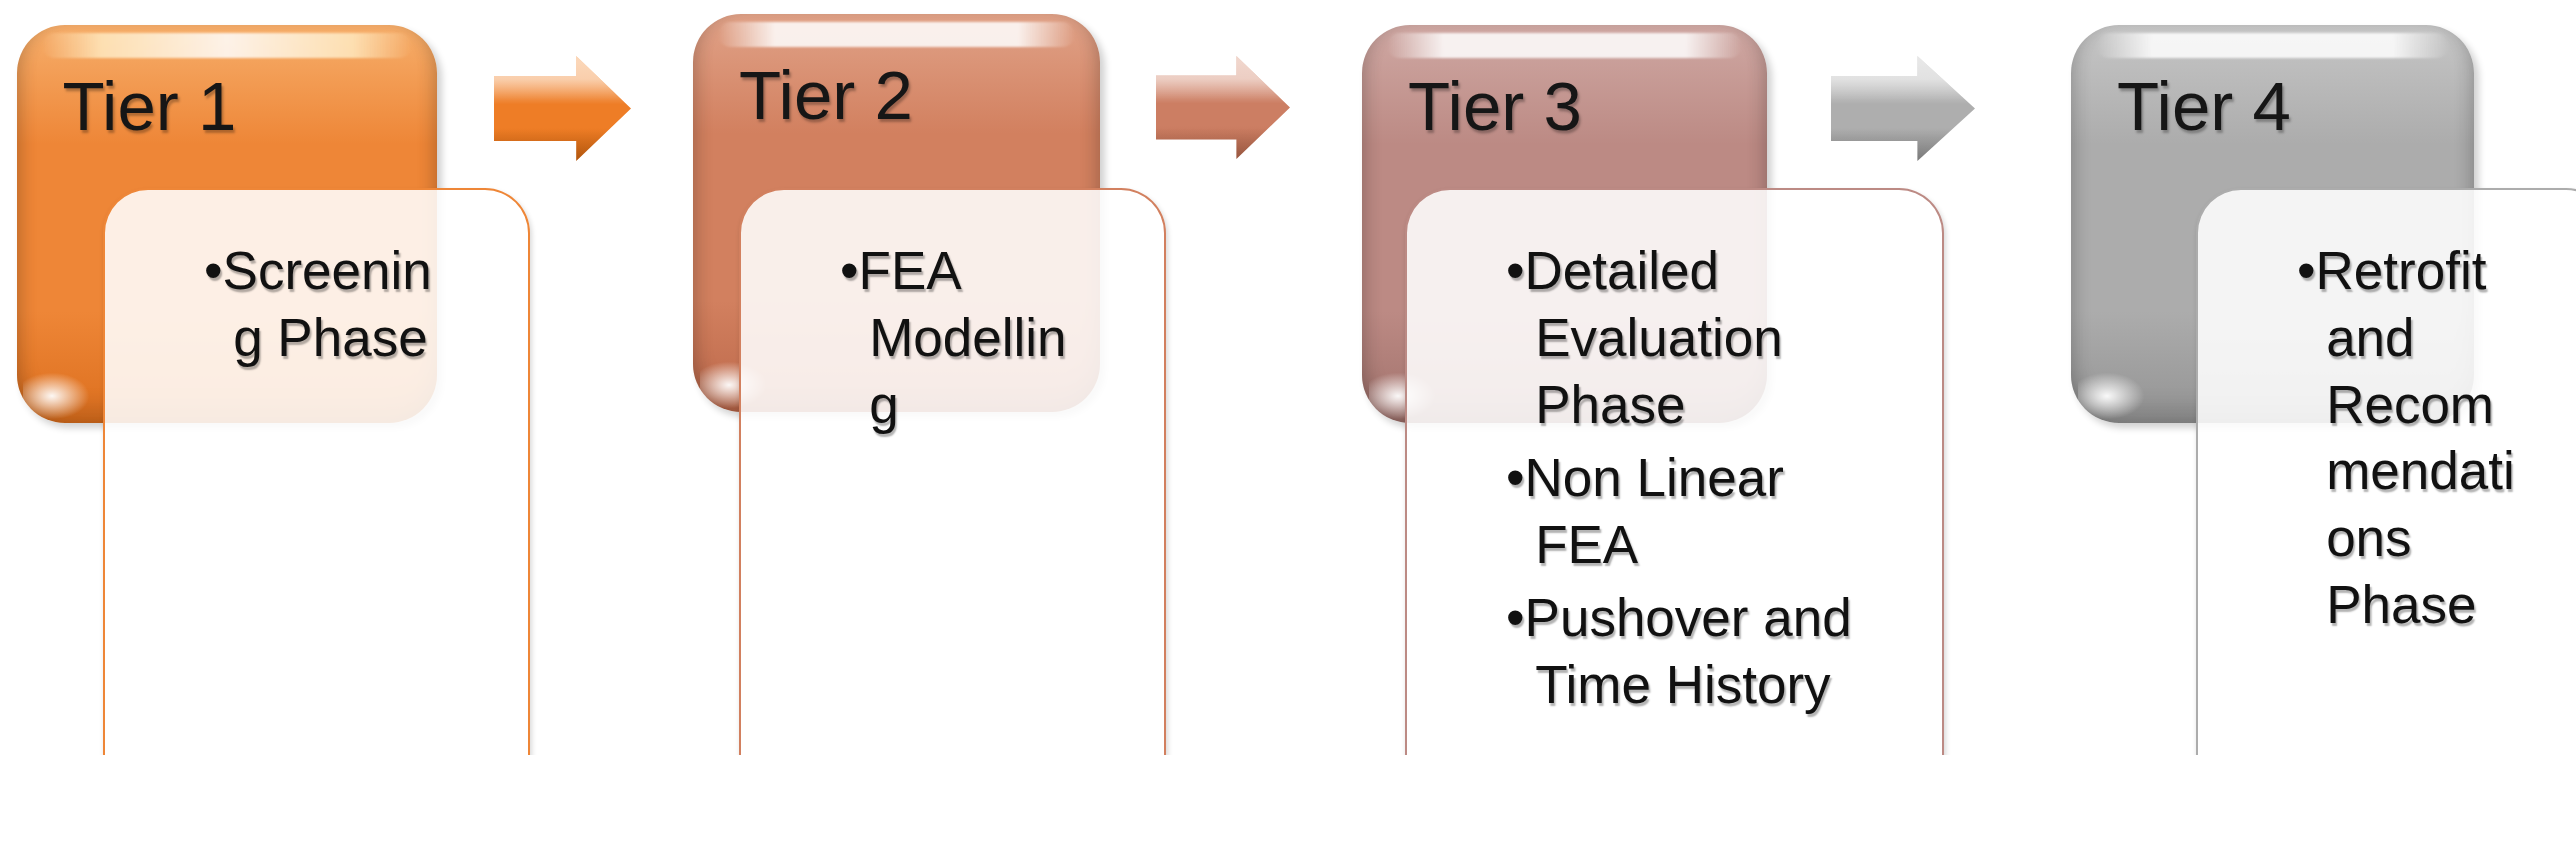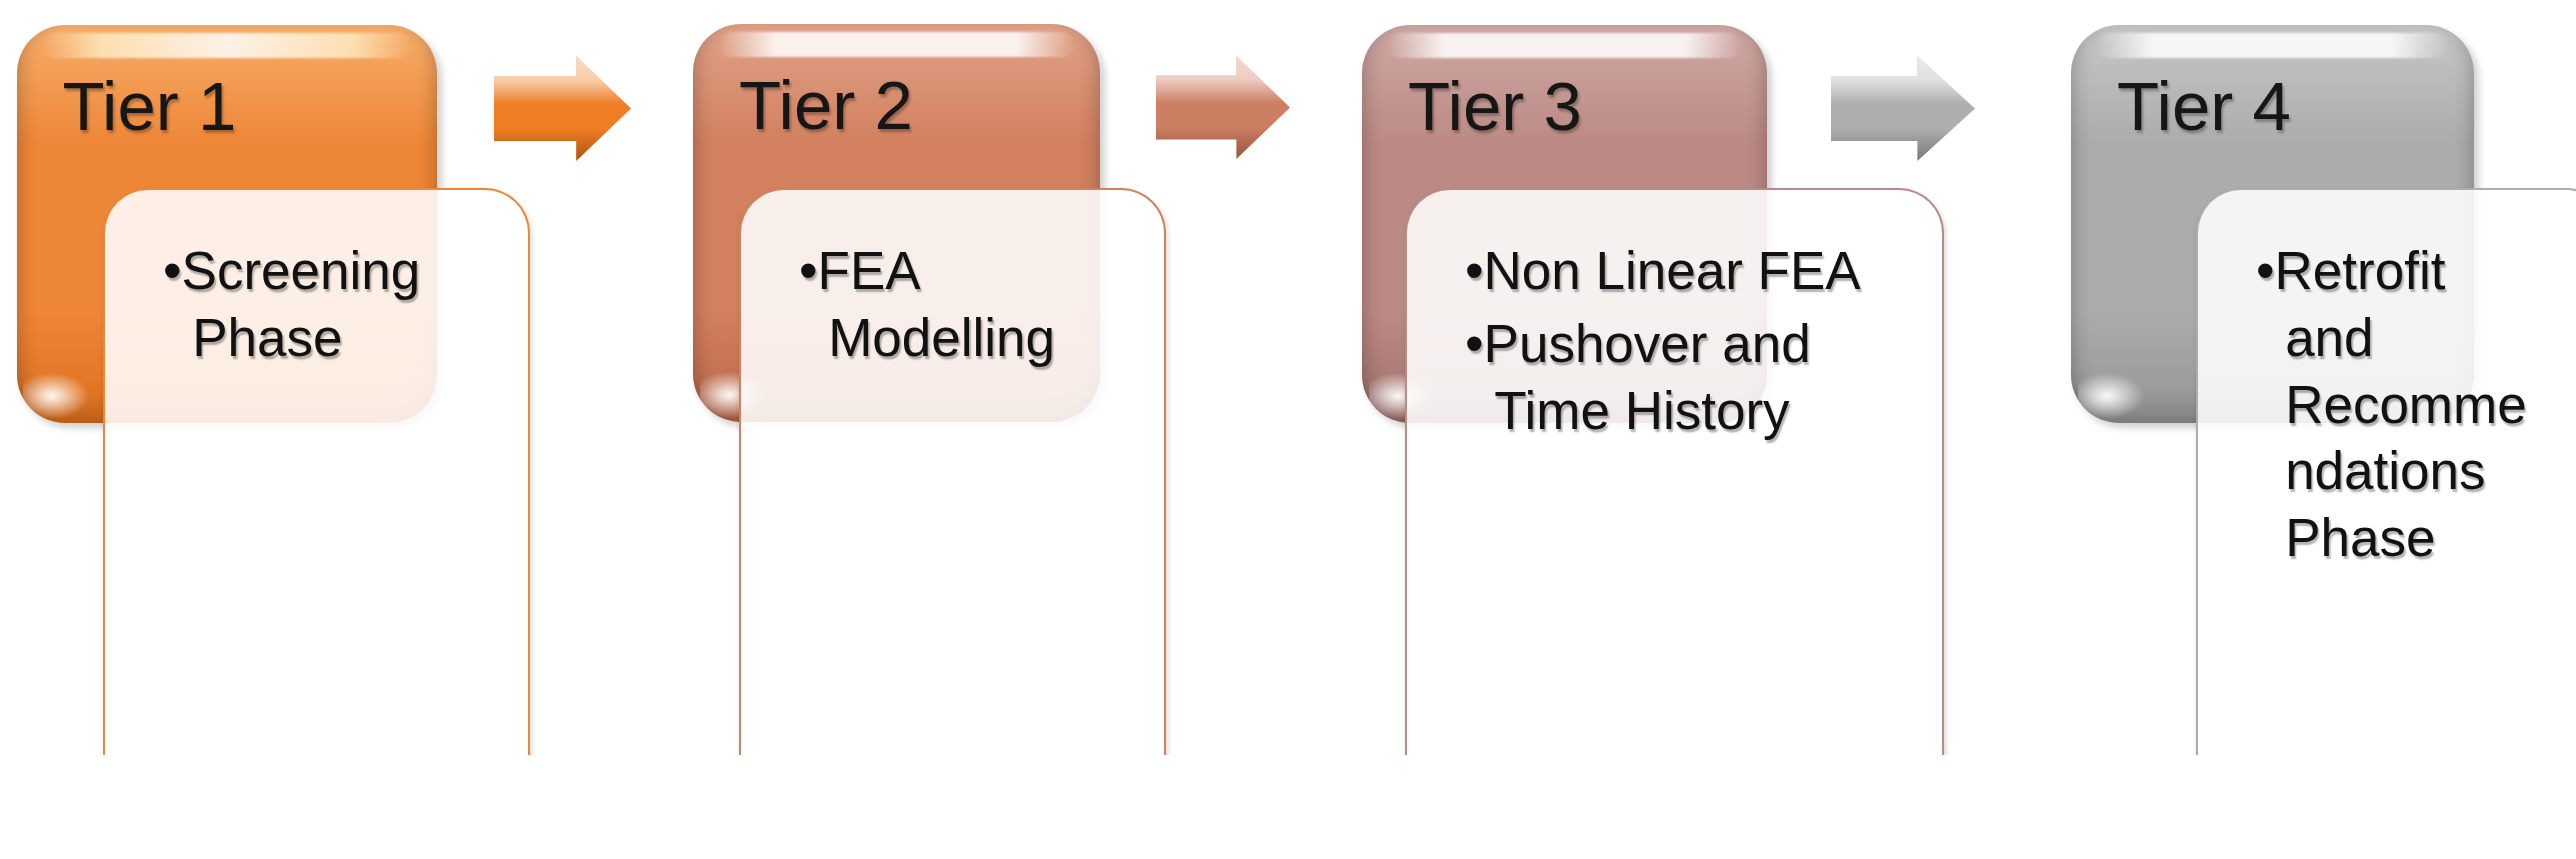--- a/index.html
+++ b/index.html
@@ -55,20 +55,21 @@
   
   .card{
     position:absolute;
     border-radius:45px;
     background:rgba(255,255,255,.87);
     border:2.5px solid var(--base);
     border-bottom-width:6.6px;
     box-shadow:1.7px 3.3px 5px rgba(0,0,0,.15);
     z-index:2;
     box-sizing:border-box;
+    padding-left:41px;
   }
   .bullets{
     list-style:none;margin:0;
     padding:48px 79px 25px 58px;
     font-size:53px;line-height:1.26;color:#111111;
     text-shadow:1.7px 2.5px 1.7px rgba(0,0,0,.30);
     overflow-wrap:break-word;
   }
   .bullets li{padding-left:.55em;text-indent:-.55em;}
   .bullets li + li{margin-top:6.6px;}
@@ -81,21 +82,21 @@
     background:linear-gradient(180deg, var(--alight) 6%, var(--abase) 42%, var(--abase) 68%, var(--adark) 100%);
   }
   .arrow::before{
     content:"";position:absolute;inset:0;
     background:linear-gradient(180deg, rgba(255,255,255,.55) 22%, rgba(255,255,255,0) 46%, rgba(0,0,0,0) 70%, rgba(0,0,0,.14) 96%);
   }
 
   
   .unit1 .hdr{left:16.5px;  top:25px; width:420px; height:398px;}
   .unit1 .card{left:103px; top:188px; width:427px; height:646px;}
-  .unit2 .hdr{left:693px; top:24px; width:407px; height:398px;}
+  .unit2 .hdr{left:693px; top:14px; width:407px; height:398px;}
   .unit2 .card{left:739px; top:188px; width:427px; height:646px;}
   .unit3 .hdr{left:1362px;top:25px; width:405px; height:398px;}
   .unit3 .card{left:1405px;top:188px;width:539px; height:646px;}
   .unit4 .hdr{left:2071px;top:25px; width:403px; height:398px;}
   .unit4 .card{left:2156px;top:188px;width:415px; height:646px;margin-left:40px;}
 
   .arr1{left:494px; top:56px;width:137px;height:105px;}
   .arr2{left:1156px;top:56px;width:134px;height:103px;}
   .arr3{left:1831px;top:56px;width:144px;height:105px;}
 </style>
@@ -129,20 +130,21 @@
   </div>
 
   <div class="arrow arr2"></div>
 
   <div class="unit3">
     <div class="hdr">
       <div class="tier-title">Tier 3</div>
     </div>
     <div class="card">
       <ul class="bullets">
+        <li>Detailed Evaluation Phase</li>
         <li>Non Linear FEA</li>
         <li>Pushover and Time History</li>
       </ul>
     </div>
   </div>
 
   <div class="arrow arr3"></div>
 
   <div class="unit4">
     <div class="hdr">

